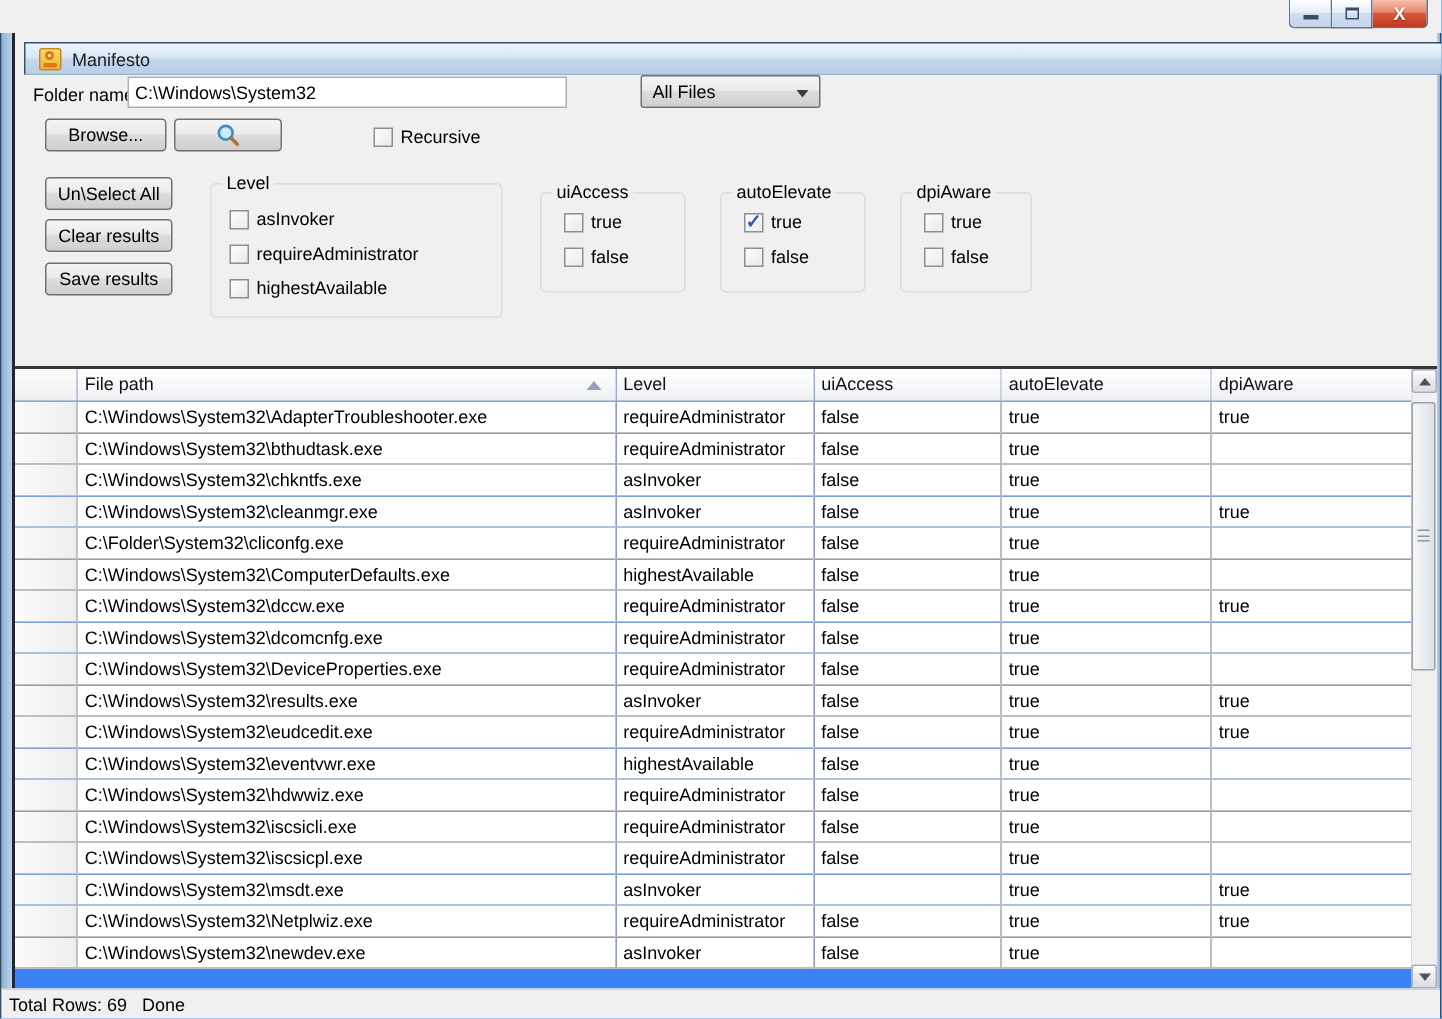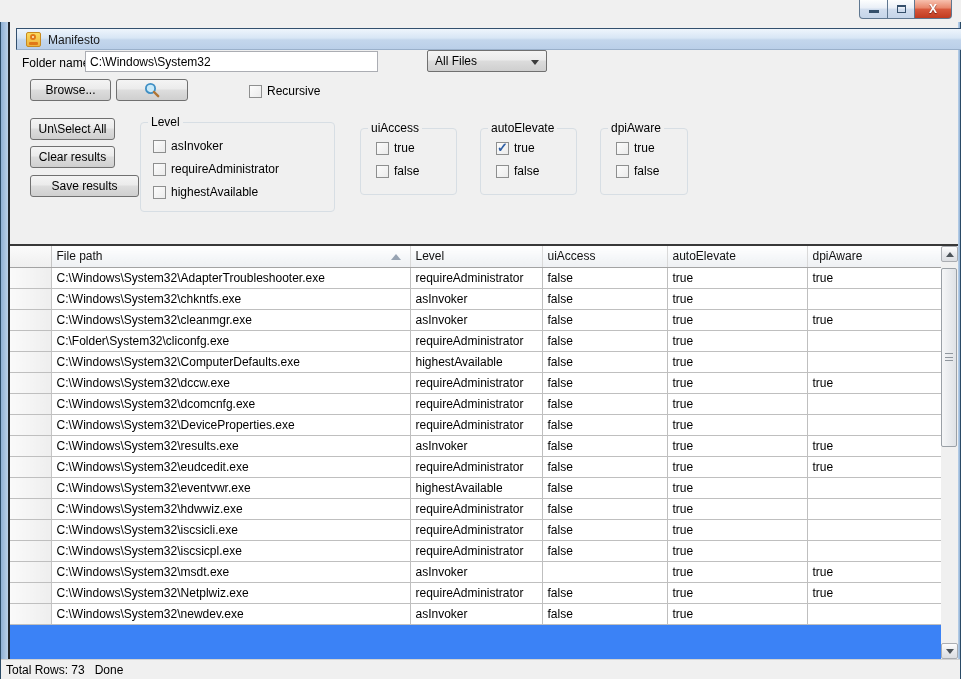--- a/index.html
+++ b/index.html
@@ -141,21 +141,21 @@
     <line x1="11" y1="10" x2="15.2" y2="14.2" stroke="#b07434" stroke-width="2.4" stroke-linecap="round"></line>
   </svg>
 </div>
 <div class="checkrow" style="left:213px;top:84px;padding-left:36px;">
   <span class="checkbox"></span>
   <span>Recursive</span>
 </div>
 
 <div class="btn" style="left:30px;top:118px;width:85px;height:22px;">Un\Select All</div>
 <div class="btn" style="left:30px;top:146px;width:85px;height:22px;">Clear results</div>
-<div class="btn" style="left:30px;top:175px;width:109px;height:22px;">Save results</div>
+<div class="btn" style="left:30px;top:175px;width:85px;height:22px;">Save results</div>
 
 <div class="groupbox" style="left:140px;top:122px;width:195px;height:90px;">
   <span class="gb-title">Level</span>
   <div class="checkrow" style="left:12px;top:16px;">
     <span class="checkbox"></span>
     <span>asInvoker</span>
   </div>
   <div class="checkrow" style="left:12px;top:39px;">
     <span class="checkbox"></span>
     <span>requireAdministrator</span>
@@ -229,20 +229,28 @@
         <tr>
           <td class="rowhdr"></td>
           <td>C:\Windows\System32\AdapterTroubleshooter.exe</td>
           <td>requireAdministrator</td>
           <td>false</td>
           <td>true</td>
           <td>true</td>
         </tr>
         <tr>
           <td class="rowhdr"></td>
+          <td>C:\Windows\System32\bthudtask.exe</td>
+          <td>requireAdministrator</td>
+          <td>false</td>
+          <td>true</td>
+          <td></td>
+        </tr>
+        <tr>
+          <td class="rowhdr"></td>
           <td>C:\Windows\System32\chkntfs.exe</td>
           <td>asInvoker</td>
           <td>false</td>
           <td>true</td>
           <td></td>
         </tr>
         <tr>
           <td class="rowhdr"></td>
           <td>C:\Windows\System32\cleanmgr.exe</td>
           <td>asInvoker</td>
@@ -372,15 +380,15 @@
     <div class="sb-thumb">
         <span class="sb-grip"></span>
       </div>
     <div class="sb-btn down">
         <span class="tri-down"></span>
       </div>
   </div>
 </div>
 
 <div class="statusbar">
-  <span>Total Rows: 73</span>
+  <span>Total Rows: 69</span>
   <span class="st-state">Done</span>
 </div>
 
 </body></html>

